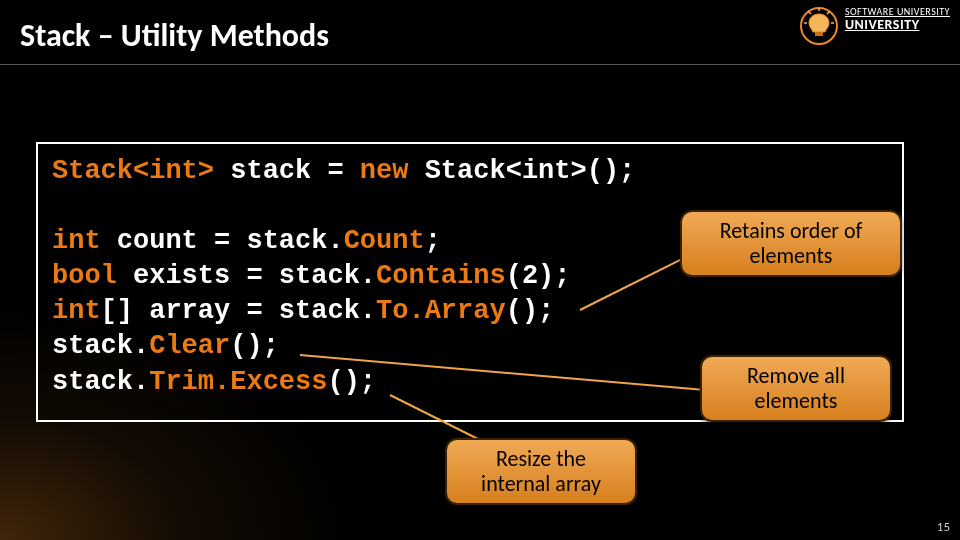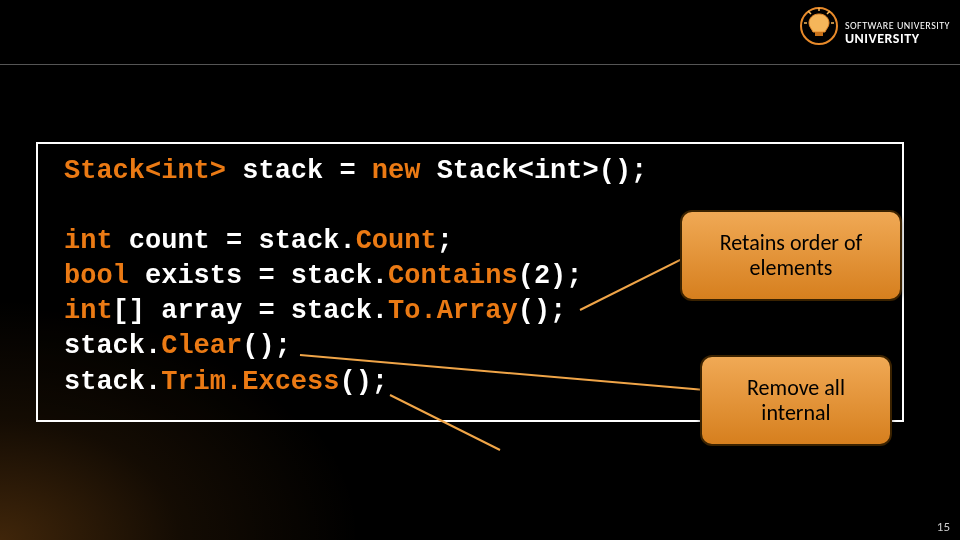--- a/index.html
+++ b/index.html
@@ -32,22 +32,23 @@
     left: 0;
     width: 960px;
     height: 1px;
     background: #555;
   }
   .logo {
     position: absolute;
     top: 6px;
     right: 10px;
     display: flex;
-    align-items: flex-end;
+    align-items: flex-start;
     gap: 6px;
+    text-decoration: underline;
   }
   .logo-bulb {
     width: 40px;
     height: 40px;
     position: relative;
   }
   .logo-text {
     color: #fff;
     font-size: 11px;
     line-height: 1.1;
@@ -58,40 +59,40 @@
   .logo-text .l2 { font-size: 14px; }
   .code-box {
     position: absolute;
     top: 142px;
     left: 36px;
     width: 868px;
     height: 280px;
     border: 2px solid #fff;
     background: rgba(0,0,0,0.2);
     box-sizing: border-box;
-    padding: 10px 26px;
+    padding: 10px 14px;
     font-family: Consolas, "Courier New", monospace;
     font-size: 27px;
     font-weight: bold;
     line-height: 1.3;
     color: #fff;
     white-space: pre;
   }
   .kw { color: #eb7a14; }
   .mth { color: #eb7a14; font-weight: bold;}
   .callout {
     position: absolute;
     background: #e89a3f;
     background: linear-gradient(#f0a955, #d67f1e);
     border: 2px solid #3a2200;
     border-radius: 12px;
     color: #000;
     font-size: 22px;
     text-align: center;
-    padding: 18px 14px;
+    padding: 6px 14px;
     line-height: 1.15;
     box-shadow: 0 2px 4px rgba(0,0,0,0.5);
   }
   .page-num {
     position: absolute;
     bottom: 6px;
     right: 10px;
     font-size: 13px;
     color: #ccc;
   }
@@ -99,20 +100,21 @@
     position: absolute;
     overflow: visible;
     pointer-events: none;
   }
 </style>
 </head>
 <body>
 
 <div class="slide">
 
+  <div class="title">Stack – Utility Methods</div>
   <div class="hr"></div>
 
   <div class="logo">
     <div class="logo-bulb">
       <svg width="40" height="40" viewBox="0 0 40 40">
         <circle cx="20" cy="20" r="18" fill="none" stroke="#e88a2a" stroke-width="2"></circle>
         <path d="M20 8 C14 8 10 12 10 17 C10 21 13 23 14 26 L26 26 C27 23 30 21 30 17 C30 12 26 8 20 8 Z" fill="#f5b65a" stroke="#e88a2a" stroke-width="1"></path>
         <rect x="16" y="26" width="8" height="4" fill="#c77018"></rect>
         <path d="M12 8 L9 5 M28 8 L31 5 M20 5 L20 2 M8 17 L5 17 M32 17 L35 17" stroke="#f5b65a" stroke-width="1.5"></path>
       </svg>
@@ -138,18 +140,20 @@
     <line x1="300" y1="355" x2="705" y2="390" stroke="#f0a548" stroke-width="2"></line>
   </svg>
   <svg class="connector" style="left:0;top:0" width="960" height="540">
     <line x1="390" y1="395" x2="500" y2="450" stroke="#f0a548" stroke-width="2"></line>
   </svg>
 
   <div class="callout" style="top:210px; left:680px; width:190px;"><span style="white-space:pre-line;">Retains order of
 elements</span></div>
 
   <div class="callout" style="top:355px; left:700px; width:160px;"><span style="white-space:pre-line;">Remove all
-internal</span></div>
+elements</span></div>
 
+  <div class="callout" style="top:438px; left:445px; width:160px;"><span style="white-space:pre-line;">Resize the
+internal array</span></div>
 
   <div class="page-num">15</div>
 
 </div>
 
 </body></html>

